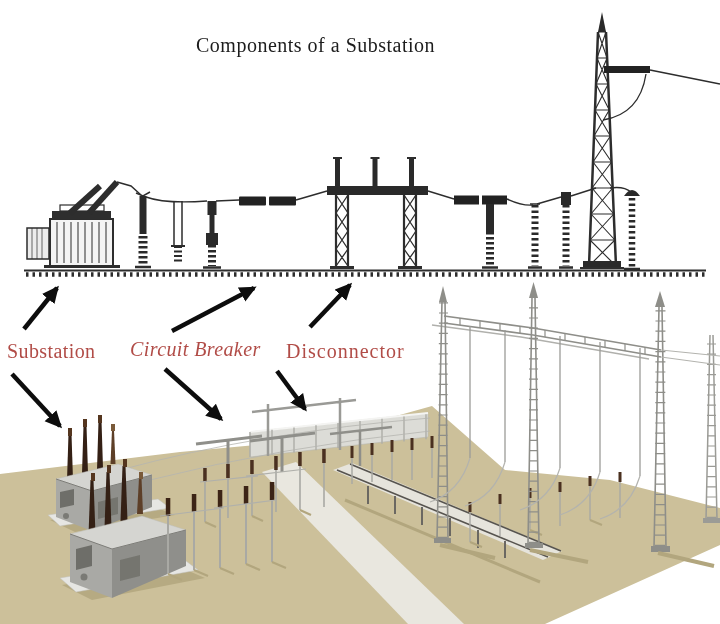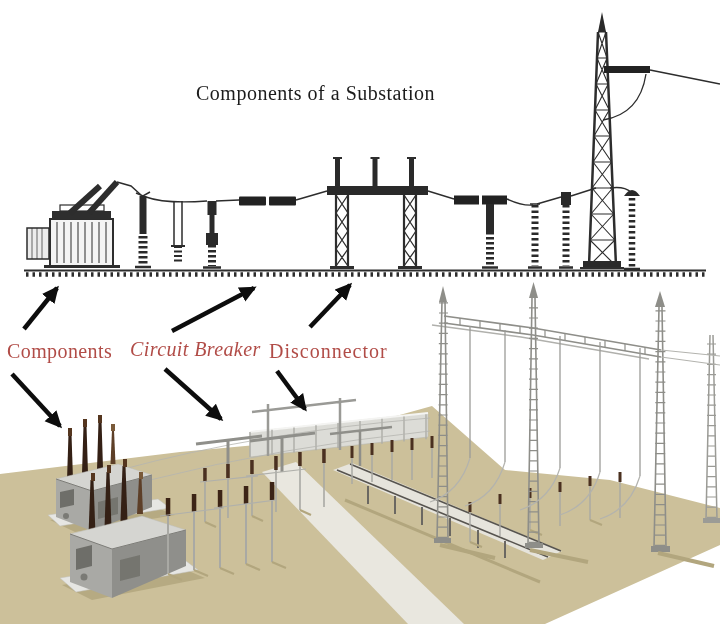--- a/index.html
+++ b/index.html
@@ -3,28 +3,28 @@
 <meta charset="utf-8">
 <style>
   html,body{margin:0;padding:0;background:#ffffff;}
   .canvas{
     position:relative;width:720px;height:624px;background:#ffffff;overflow:hidden;
     font-family:"Liberation Serif", serif;
   }
   .canvas svg{position:absolute;left:0;top:0;}
   .title{
     position:absolute;left:196px;top:34px;font-size:20px;color:#1c1c1c;
-    letter-spacing:0.5px;white-space:nowrap;margin-top:48px;
+    letter-spacing:0.5px;white-space:nowrap;
   }
   .lbl{
     position:absolute;font-size:20px;color:#b14c47;letter-spacing:0.4px;white-space:nowrap;
   }
   #lbl-transformer{left:7px;top:340px;}
   #lbl-breaker{left:130px;top:338px;font-style:italic;}
-  #lbl-disconnector{left:269px;top:340px;letter-spacing:1px;}
+  #lbl-disconnector{left:286px;top:340px;letter-spacing:1px;}
 </style>
 </head>
 <body>
 
 <div class="canvas">
 
 <svg width="720" height="624" viewBox="0 0 720 624" xmlns="http://www.w3.org/2000/svg">
   <defs>
     <marker id="ah" markerUnits="userSpaceOnUse" markerWidth="20" markerHeight="18" refX="14" refY="8" orient="auto">
       <path d="M0,0 L17,8 L0,16 z" fill="#0d0d0d"></path>
@@ -315,17 +315,17 @@
     <line x1="24" y1="329" x2="57" y2="288" marker-end="url(#ah)"></line>
     <line x1="172" y1="331" x2="254" y2="288" marker-end="url(#ah)"></line>
     <line x1="310" y1="327" x2="350" y2="285" marker-end="url(#ah)"></line>
     <line x1="12" y1="374" x2="60" y2="426" marker-end="url(#ah)"></line>
     <line x1="165" y1="369" x2="221" y2="419" marker-end="url(#ah)"></line>
     <line x1="277" y1="371" x2="305" y2="409" marker-end="url(#ah)"></line>
   </g>
 </svg>
 
 <div class="title">Components of a Substation</div>
-<div class="lbl" id="lbl-transformer">Components</div>
+<div class="lbl" id="lbl-transformer">Substation</div>
 <div class="lbl" id="lbl-breaker">Circuit Breaker</div>
 <div class="lbl" id="lbl-disconnector">Disconnector</div>
 
 </div>
 
 </body></html>

